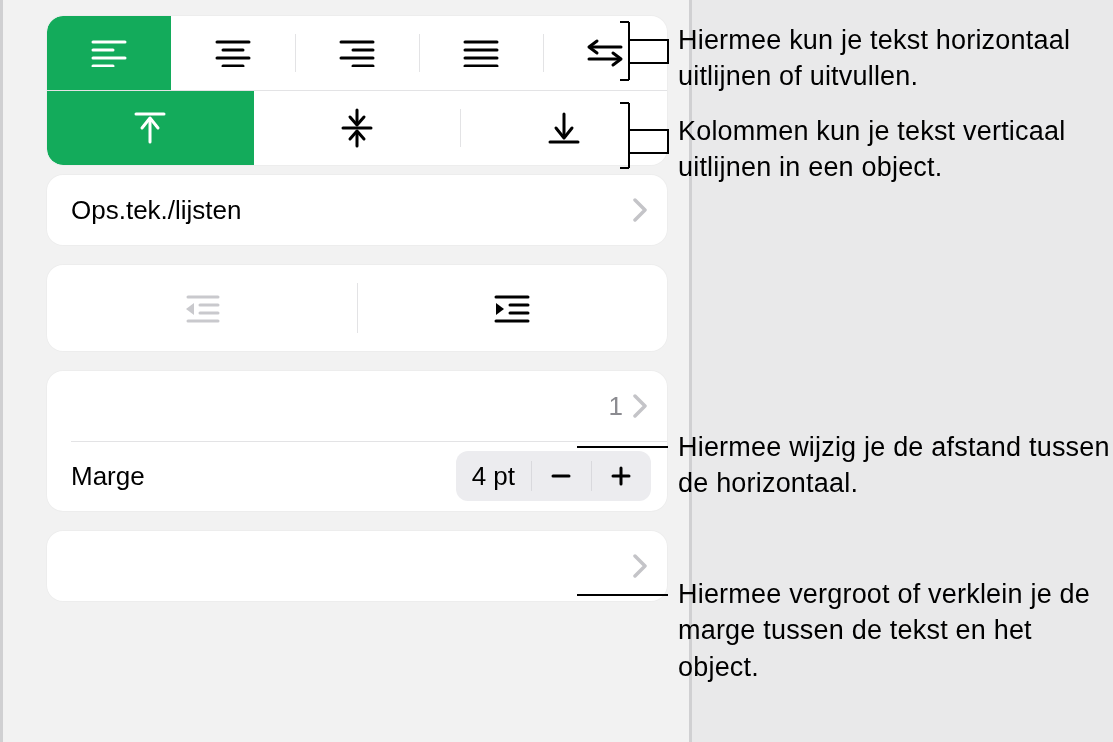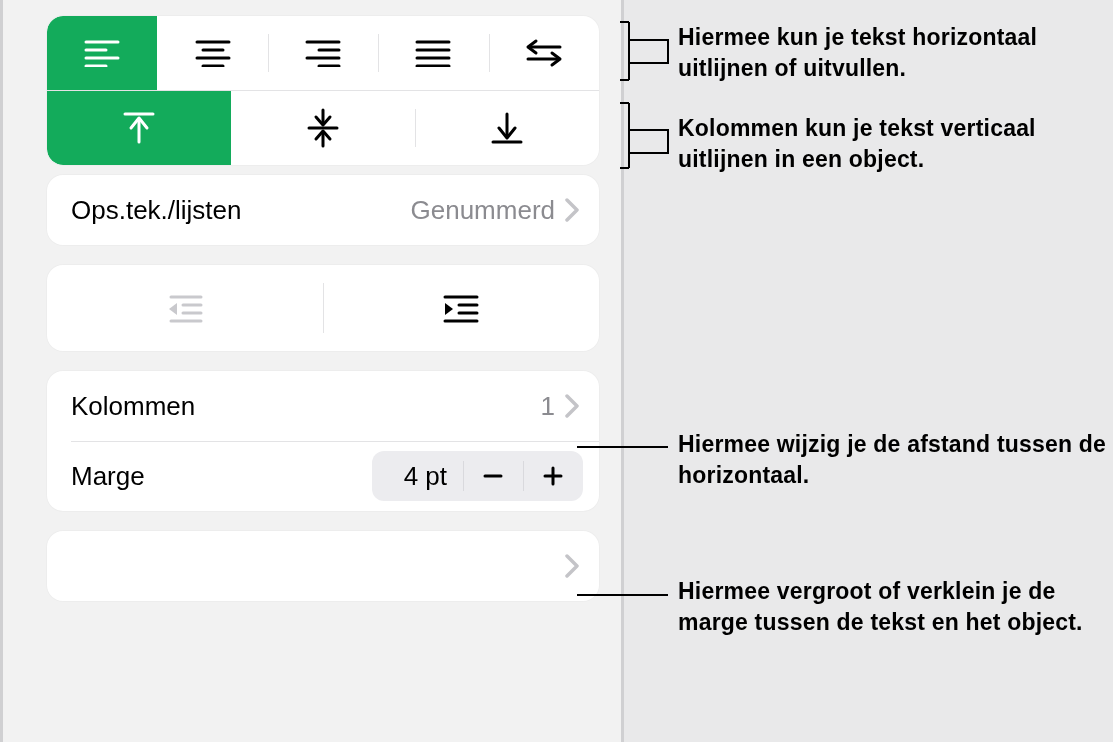--- a/index.html
+++ b/index.html
@@ -9,36 +9,35 @@
     width: 1113px;
     height: 742px;
     position: relative;
     font-size: 26px;
     color: #000;
   }
   .panel-wrap {
     position: absolute;
     left: 0;
     top: 0;
-    width: 624px;
+    width: 692px;
     height: 742px;
     background: #f2f2f2;
     border-left: 3px solid #d0d0d2;
     border-right: 3px solid #d0d0d2;
     box-sizing: border-box;
     padding: 16px 22px 0 44px;
   }
   .annot {
     position: absolute;
     left: 678px;
-    font-size: 23px;
+    font-size: 27px;
     line-height: 1.35;
     color: #000;
     letter-spacing: 0.2px;
-    font-weight: bold;
   }
 
   
   svg.callouts {
     position: absolute;
     left: 0; top: 0;
     width: 1113px; height: 742px;
     pointer-events: none;
   }
   svg.callouts line, svg.callouts path { stroke:#000; stroke-width:2; fill:none; }
@@ -108,21 +107,20 @@
 
   .indent-card .seg-row { height:86px; }
 
   .stepper {
     display:flex;
     align-items:center;
     background:#ececef;
     border-radius:12px;
     height:50px;
     overflow:hidden;
-    padding-left:16px;
   }
   .stepper .val {
     padding: 0 16px;
     color:#000;
   }
   .stepper .btn {
     width:60px;
     display:flex;
     align-items:center;
     justify-content:center;
@@ -230,21 +228,20 @@
           </g>
         </svg>
       </div>
     </div>
   </div>
 
   <div class="card">
     <div class="row">
       <span class="label">Ops.tek./lijsten</span>
       <span class="spacer"></span>
-      <span class="value">Genummerd</span>
       <span class="chev">
         <svg width="14" height="24" viewBox="0 0 14 24">
             <path d="M2 2 L12 12 L2 22" stroke="#c4c4c8" stroke-width="3.5" fill="none" stroke-linecap="round" stroke-linejoin="round"></path>
           </svg>
       </span>
     </div>
   </div>
 
   <div class="card indent-card">
     <div class="seg-row">
@@ -268,21 +265,20 @@
             <line x1="4" y1="28" x2="36" y2="28"></line>
             <path d="M4 10 L12 16 L4 22 Z" stroke="none"></path>
           </g>
         </svg>
       </div>
     </div>
   </div>
 
   <div class="card">
     <div class="row">
-      <span class="label">Kolommen</span>
       <span class="spacer"></span>
       <span class="value">1</span>
       <span class="chev">
         <svg width="14" height="24" viewBox="0 0 14 24">
             <path d="M2 2 L12 12 L2 22" stroke="#c4c4c8" stroke-width="3.5" fill="none" stroke-linecap="round" stroke-linejoin="round"></path>
           </svg>
       </span>
     </div>
     <div class="row" style="padding-right:16px">
       <span class="label">Marge</span>

